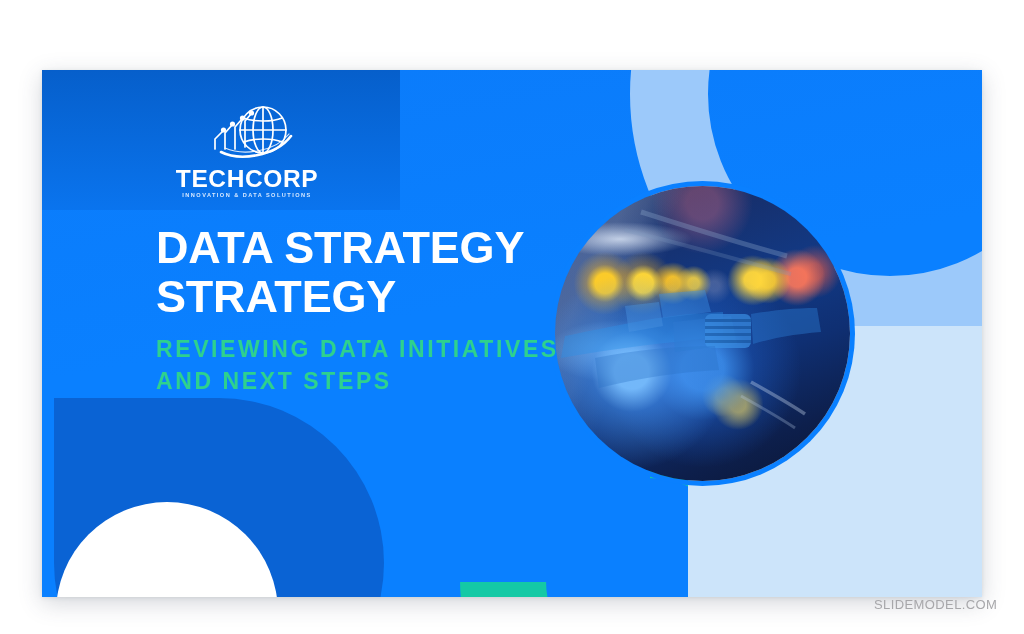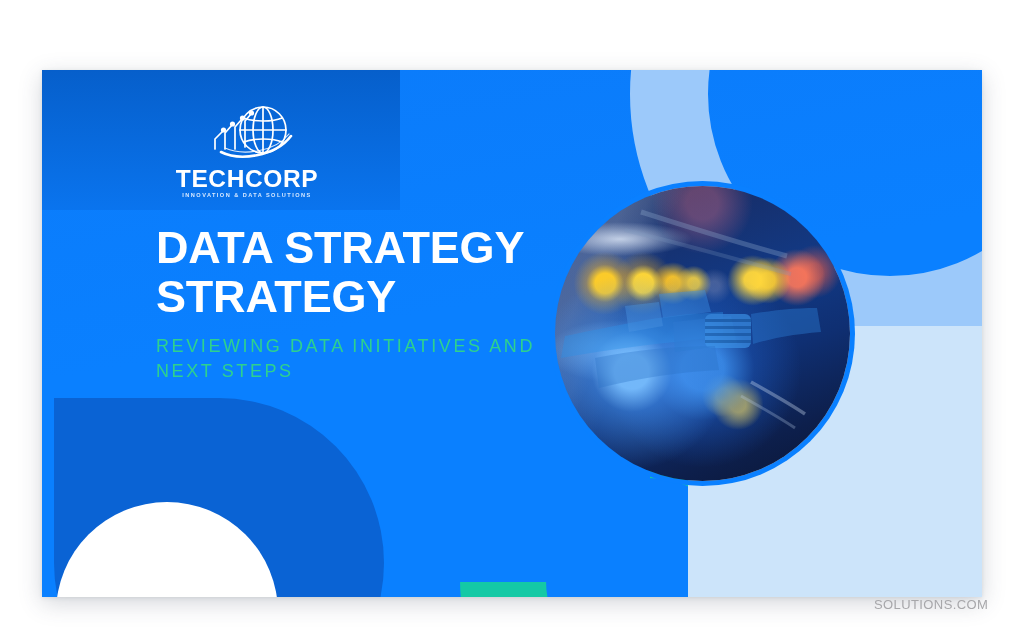--- a/index.html
+++ b/index.html
@@ -144,21 +144,21 @@
   
   .headline {
     position: absolute; left: 114px; top: 154px; width: 420px;
     color: #FFFFFF;
     font-size: 45px; font-weight: 700; line-height: 1.08;
     letter-spacing: -0.2px;
   }
   .subhead {
     position: absolute; left: 114px; top: 264px; width: 420px;
     color: #2ED18E;
-    font-size: 18px; font-weight: 400; line-height: 1.38;
+    font-size: 23px; font-weight: 700; line-height: 1.38;
     letter-spacing: 2.6px;
   }
 
   
   .watermark {
     position: absolute; left: 874px; top: 597px;
     color: #A7A7AA;
     font-size: 13px; font-weight: 400; letter-spacing: .4px;
   }
 </style>
@@ -239,15 +239,15 @@
       </svg>
       <div class="logo-name">TECHCORP</div>
       <div class="logo-tagline">INNOVATION &amp; DATA SOLUTIONS</div>
     </div>
 
     <div class="headline">DATA STRATEGY STRATEGY</div>
     <div class="subhead">REVIEWING DATA INITIATIVES AND NEXT STEPS</div>
 
   </div>
 
-  <div class="watermark">SOLUTIONS.COM</div>
+  <div class="watermark">SLIDEMODEL.COM</div>
 
 </div>
 
 </body></html>

